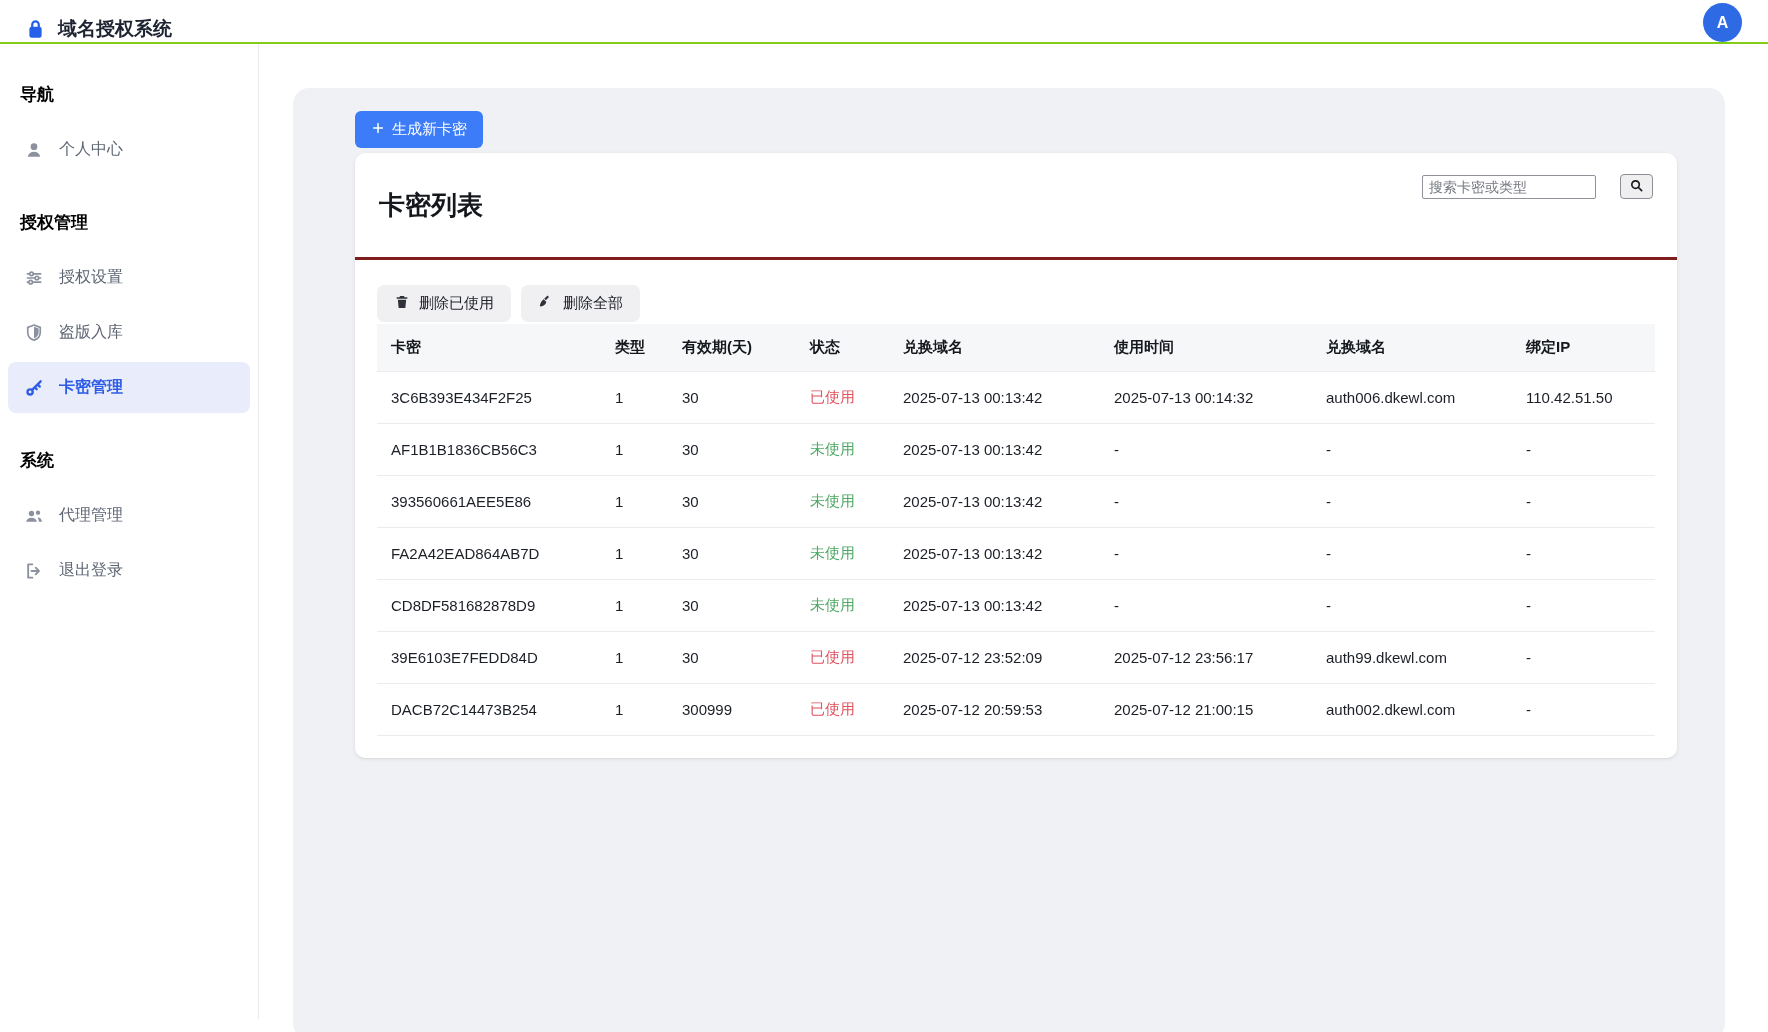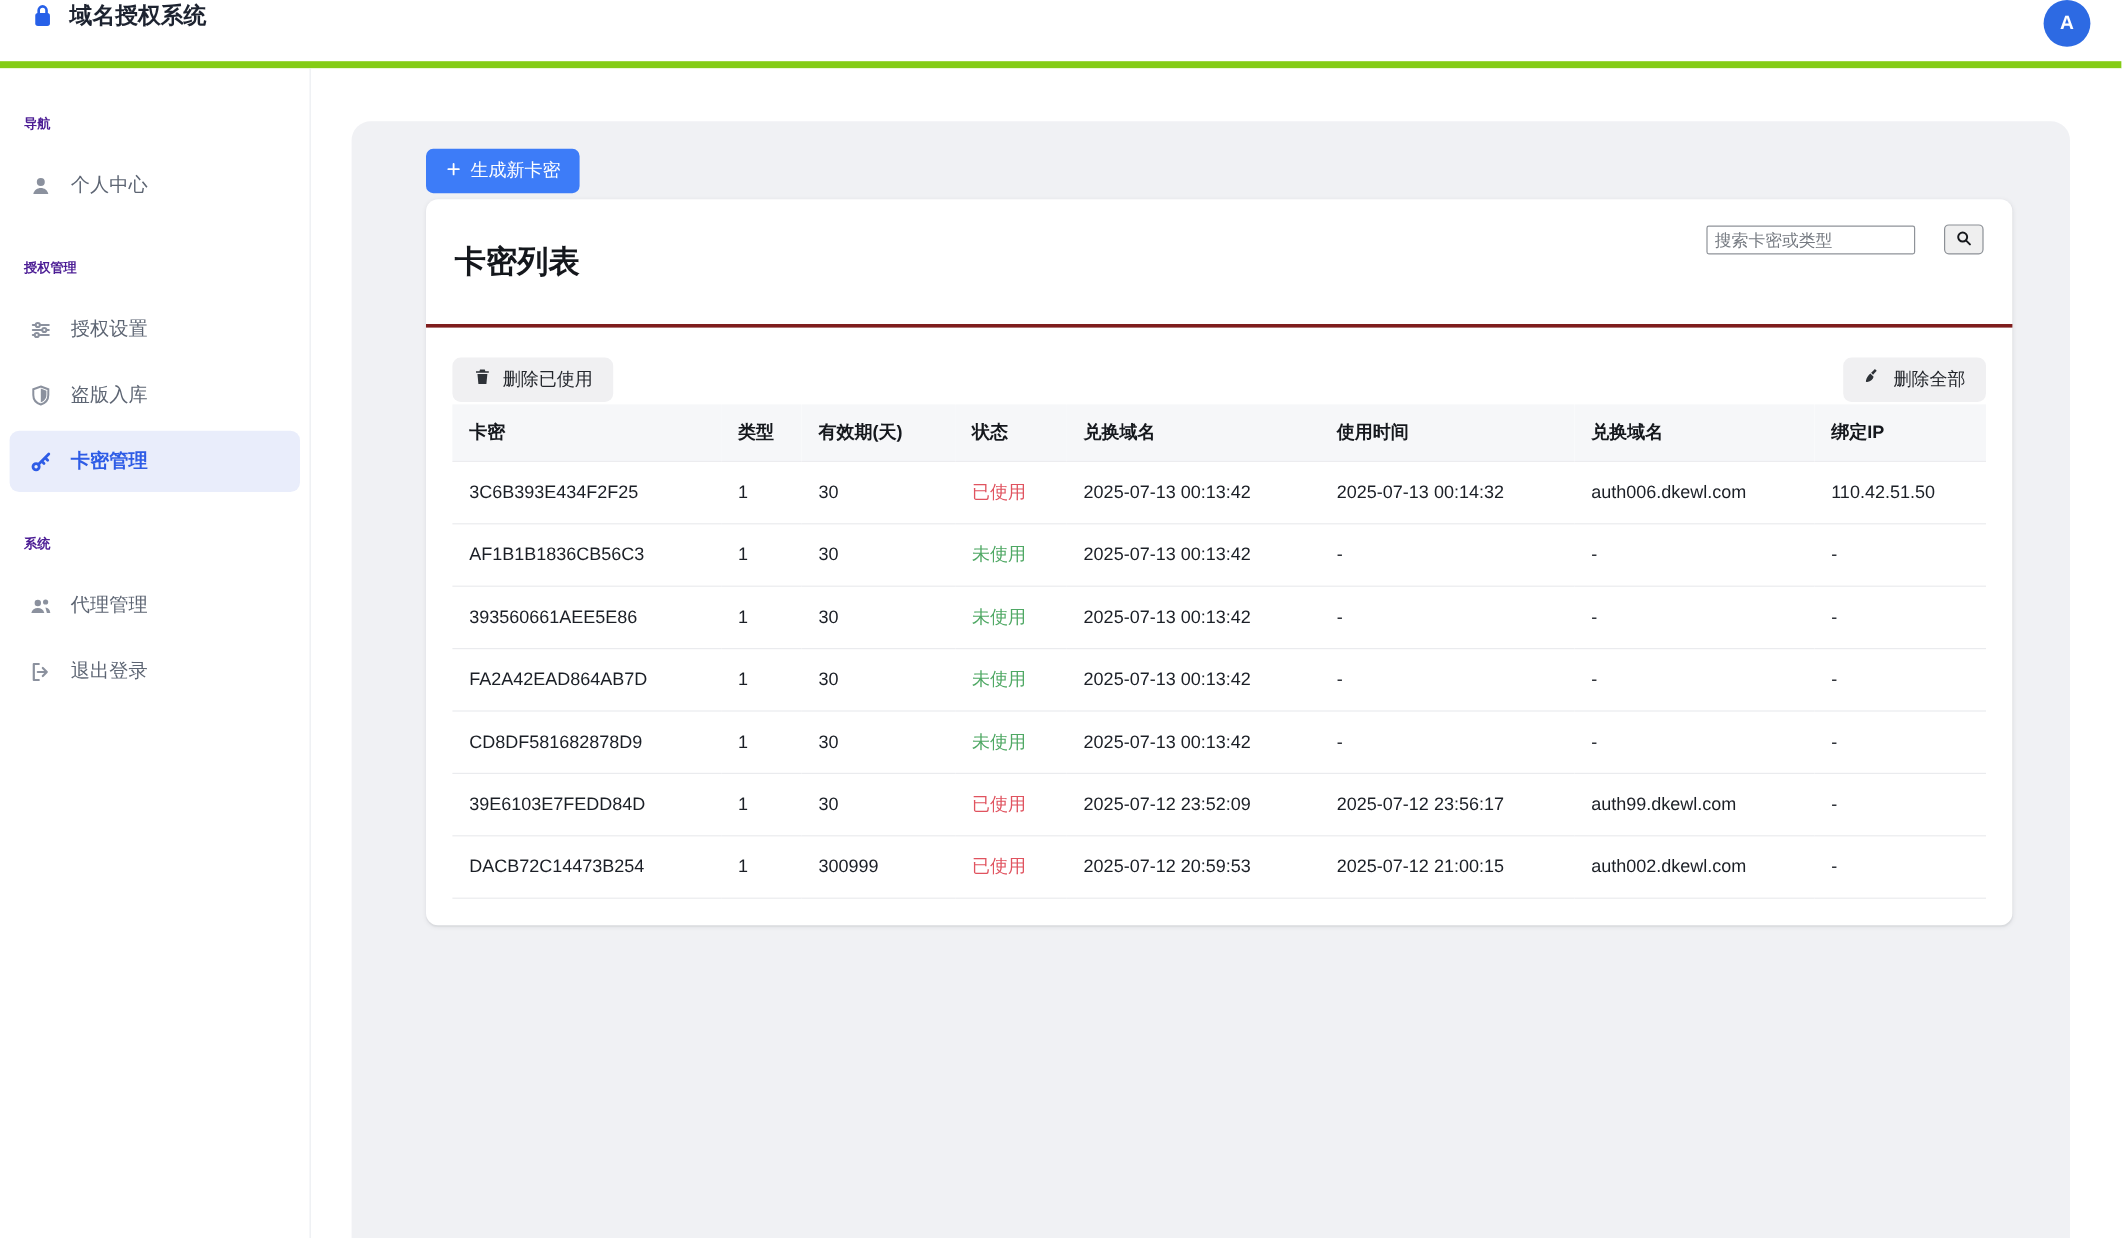--- a/index.html
+++ b/index.html
@@ -1,31 +1,31 @@
 <!DOCTYPE html>
 <html><head>
 <meta charset="utf-8">
 <style>
   html,body{margin:0;padding:0;}
   body{
     width:1768px;height:1032px;overflow:hidden;background:#fff;
     font-family:"Liberation Sans","DejaVu Sans",sans-serif;color:#1b1f27;
   }
   
-  .app-header{height:57px;box-sizing:border-box;display:flex;align-items:flex-start;
-    padding:0 26px 0 25px;border-bottom:6px solid #84cc16;background:#fff;}
+  .app-header{height:44px;box-sizing:border-box;display:flex;align-items:flex-end;
+    padding:0 26px 0 25px;border-bottom:2px solid #84cc16;background:#fff;}
   .brand{display:flex;align-items:center;gap:12px;font-size:19px;font-weight:bold;color:#1d2330;}
   .brand svg{width:21px;height:24px;display:block;}
   .avatar{margin-left:auto;width:39px;height:39px;border-radius:50%;background:#2d6ae3;color:#fff;
     display:flex;align-items:center;justify-content:center;font-weight:bold;font-size:16px;cursor:pointer;}
   
   .layout{display:flex;height:975px;}
   .sidebar{width:259px;flex-shrink:0;box-sizing:border-box;border-right:1px solid #e8eaef;
     padding-top:39px;background:#fff;}
-  .side-section-label{margin:0 0 18px 20px;font-size:11px;font-weight:bold;color:#4c1d95;}
+  .side-section-label{margin:0 0 18px 20px;font-size:17px;font-weight:bold;color:#000000;}
   .side-section{margin-bottom:36px;}
   .side-item{display:flex;align-items:center;gap:15px;height:51px;margin:4px 8px;padding-left:16px;
     border-radius:8px;font-size:16px;color:#5d6573;cursor:pointer;}
   .side-item svg{width:20px;height:20px;flex-shrink:0;}
   .side-item.highlighted{background:#f3f4f8;color:#5a6880;}
   .side-item.active{background:#e9edfb;color:#2e5ce6;font-weight:bold;}
   
   .content{flex:1;position:relative;background:#fff;}
   .container{position:absolute;left:34px;right:43px;top:44px;bottom:-20px;background:#f0f1f4;
     border-radius:16px;padding:23px 48px 0 62px;box-sizing:border-box;}
@@ -37,21 +37,21 @@
     box-shadow:0 1px 4px rgba(25,30,40,.08),0 1px 1px rgba(25,30,40,.05);}
   .card-header{position:relative;padding:38px 24px 36px;border-bottom:3px solid #7f1d1d;}
   .card-title{font-size:26px;font-weight:bold;color:#14171c;line-height:1.15;}
   .search{position:absolute;top:21px;right:24px;display:flex;gap:24px;align-items:center;}
   .search input{width:174px;height:24px;border:1px solid #8f9399;border-radius:2px;padding:0 6px;
     font-size:14px;font-family:inherit;color:#222;box-sizing:border-box;background:#fff;}
   .search input::placeholder{color:#757a81;}
   .search-btn{width:33px;height:25px;border:1px solid #8c9096;border-radius:4px;background:#efefef;
     display:flex;align-items:center;justify-content:center;cursor:pointer;padding:0;}
   .search-btn svg{width:15px;height:15px;}
-  .toolbar{margin:25px 22px 0;display:flex;gap:21px;justify-content:space-between;}
+  .toolbar{margin:25px 22px 0;display:flex;gap:10px;}
   .btn-gray{display:inline-flex;align-items:center;gap:9px;height:37px;padding:0 17px;
     background:#f0f0f2;border:none;border-radius:7px;font-size:15px;color:#23262c;
     font-family:inherit;cursor:pointer;}
   .btn-gray svg{width:16px;height:16px;}
   .table-wrap{margin:2px 22px 0;}
   table{width:100%;border-collapse:collapse;table-layout:fixed;font-size:15px;}
   thead th{background:#f6f7f9;text-align:left;font-weight:600;color:#15181d;height:47px;
     padding:0 0 0 14px;border-bottom:1px solid #ececef;overflow:hidden;white-space:nowrap;}
   tbody td{height:51px;padding:0 0 0 14px;border-bottom:1px solid #eaebee;color:#1b1f26;
     overflow:hidden;white-space:nowrap;}

